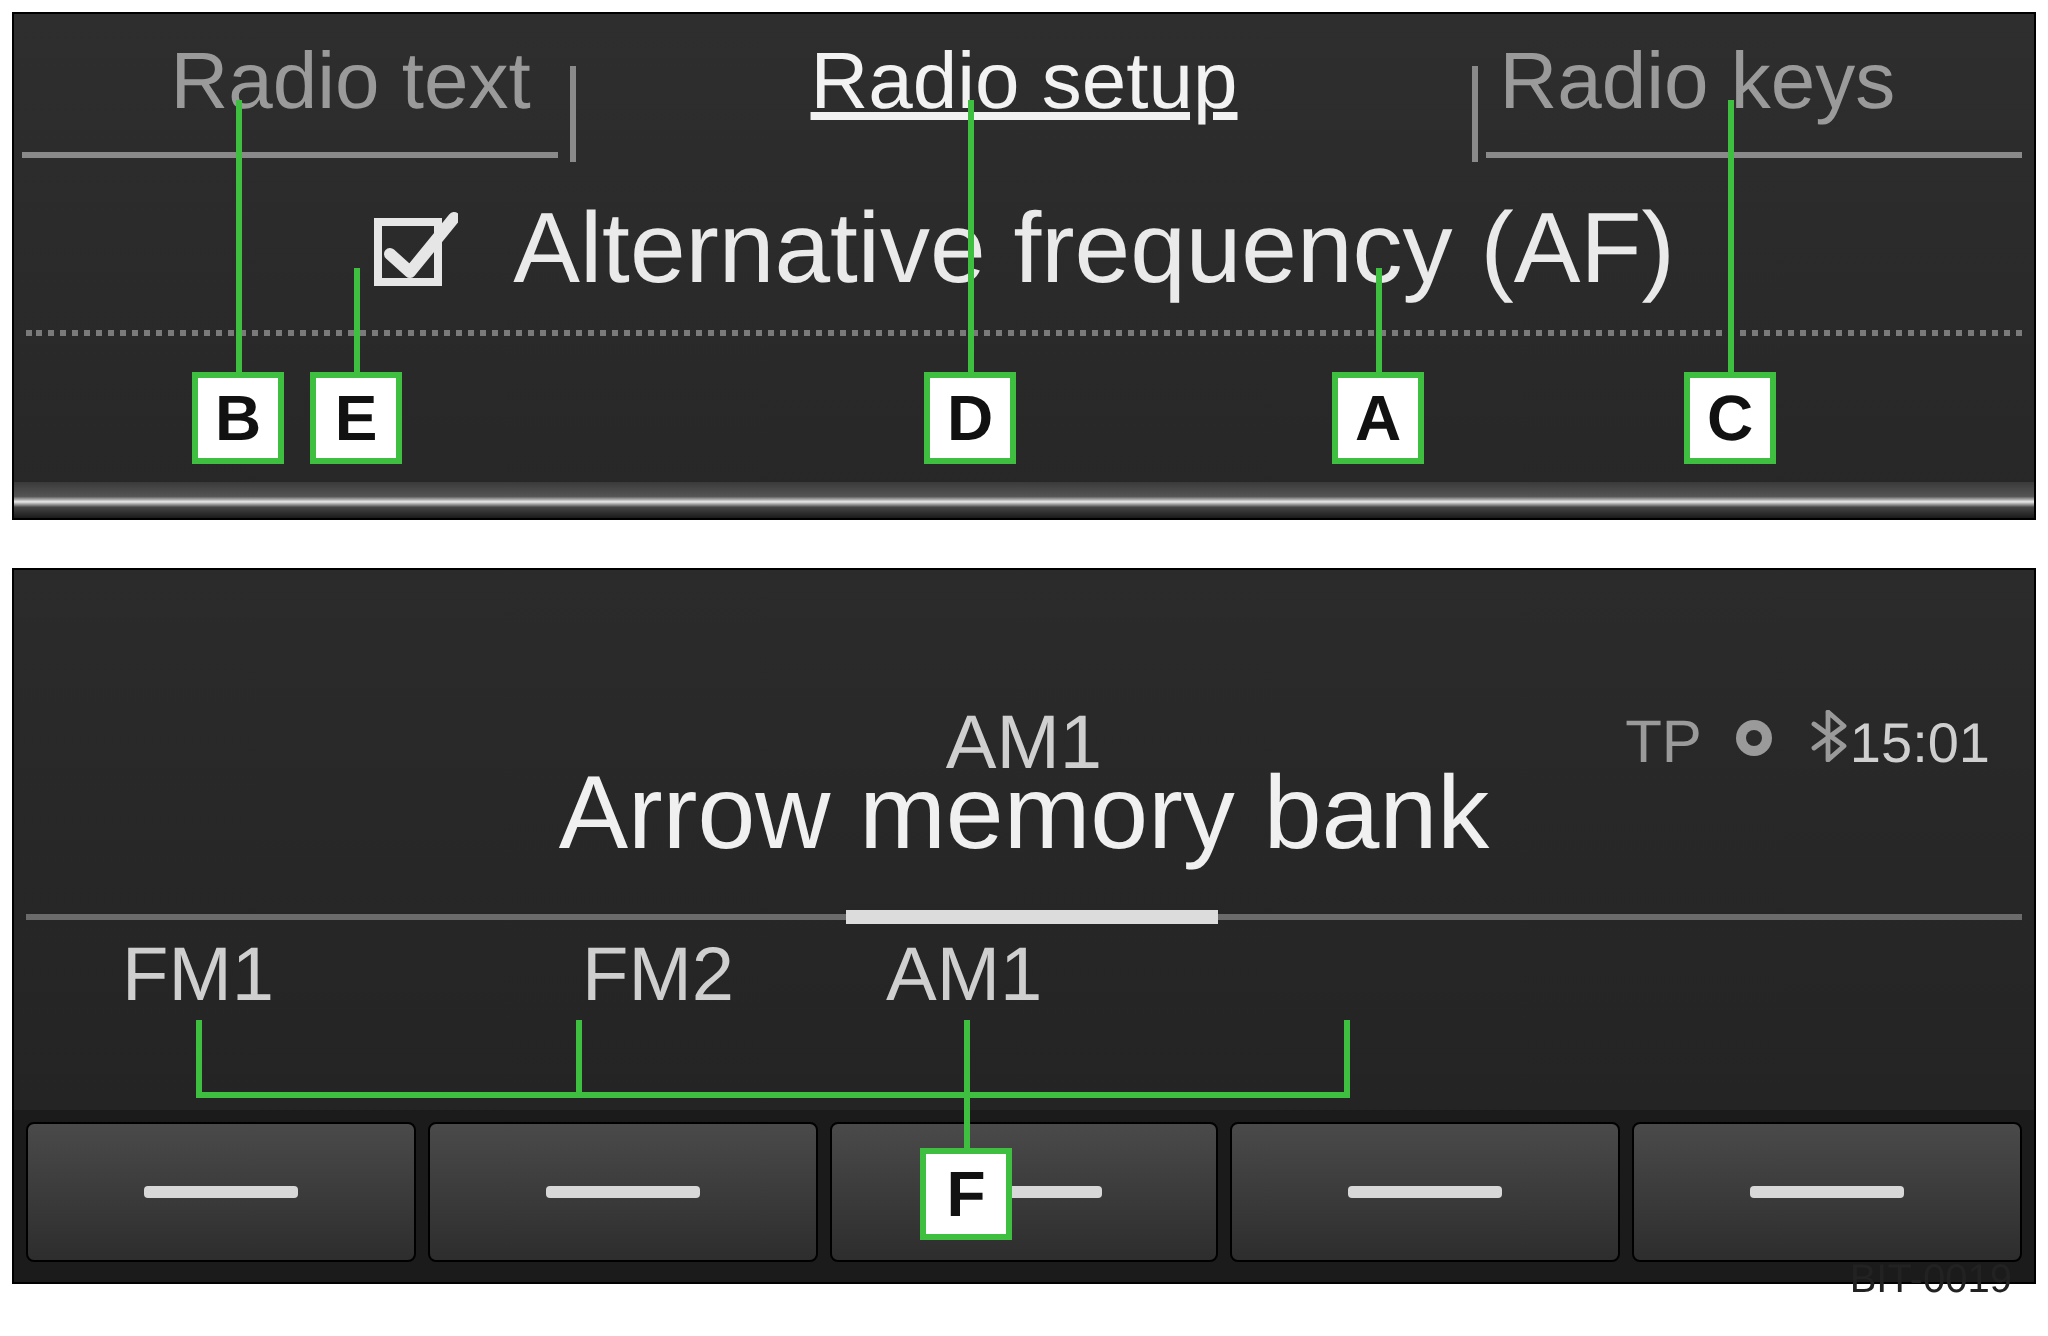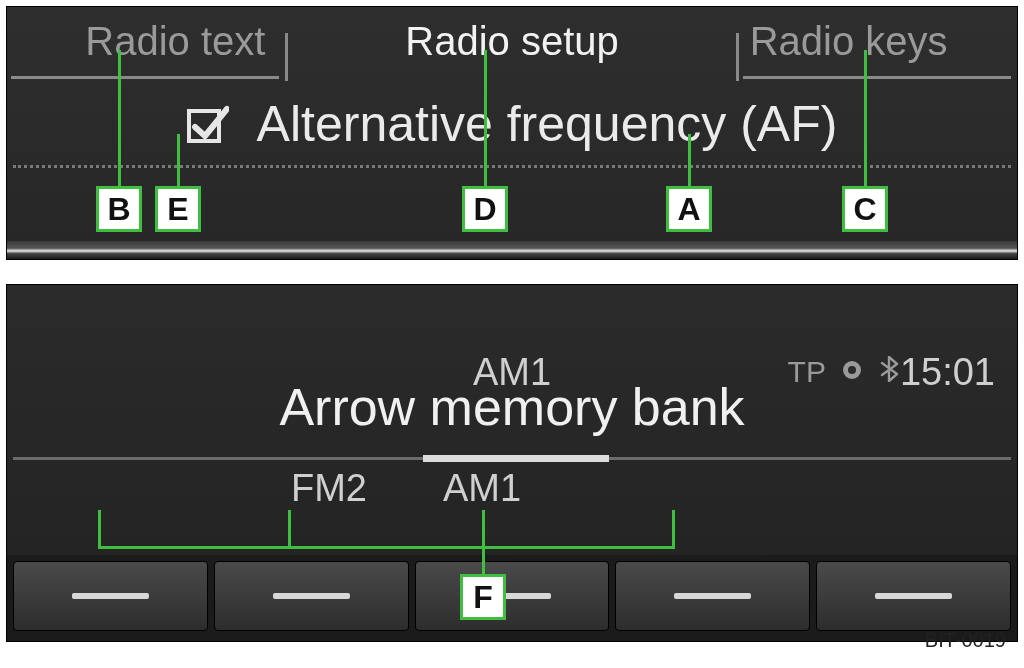--- a/index.html
+++ b/index.html
@@ -13,21 +13,21 @@
     border: 1px solid #000;
   }
   .tabs {
     position: absolute; top: 12px; left: 0; width: 100%; height: 54px;
     display: flex;
   }
   .tab {
     flex: 1; position: relative; text-align: center;
     color: #9a9a9a; font-size: 40px; line-height: 44px;
   }
-  .tab.active { color: #f2f2f2; }
+  .tab.active { color: #f2f2f2; text-decoration: underline; }
   .tab-underline {
     position: absolute; bottom: -6px; height: 3px; background: #8a8a8a;
   }
   
   .tab.left .tab-underline { left: 4px; width: 268px; }
   
   .tab.right .tab-underline { right: 6px; width: 268px; }
   
   .tab-divider-l, .tab-divider-r {
     position: absolute; top: 14px; width: 3px; height: 48px; background: #8a8a8a;
@@ -65,21 +65,21 @@
   }
   .status {
     position: absolute; top: 18px; left: 0; right: 0; height: 44px;
     color: #b8b8b8; font-size: 36px;
     display: flex; align-items: center; justify-content: flex-end;
     padding: 0 22px;
     margin-top: 47px;
   }
   .status-left { display: flex; align-items: center; gap: 14px; color: #9a9a9a; font-size: 30px;}
   .status-center { position: absolute; left: 50%; transform: translateX(-50%); color: #cfcfcf; font-size: 38px;}
-  .status-right { color: #cfcfcf; font-size: 38px;}
+  .status-right { color: #cfcfcf; font-size: 28px;}
   .gearish { width: 24px; height: 24px; }
   .bt { width: 22px; height: 26px; }
 
   .title {
     position: absolute; top: 92px; left: 0; right: 0;
     text-align: center; color: #f0f0f0; font-size: 52px;
   }
 
   .bank-row {
     position: absolute; top: 172px; left: 0; right: 0; height: 70px;
@@ -198,20 +198,21 @@
       </div>
       <div class="status-center">AM1</div>
       <div class="status-right">15:01</div>
     </div>
 
     <div class="title">Arrow memory bank</div>
 
     <div class="bank-row">
       <div class="bank-track"></div>
       <div class="bank-hl" style="left:416px; width:186px;"></div>
+      <div class="bank-item" style="left:54px;">FM1</div>
       <div class="bank-item" style="left:244px;margin-left:40px;">FM2</div>
       <div class="bank-item" style="left:436px;">AM1</div>
     </div>
 
     <div class="soft-buttons">
       <div class="sb"></div>
       <div class="sb"></div>
       <div class="sb"></div>
       <div class="sb"></div>
       <div class="sb"></div>

